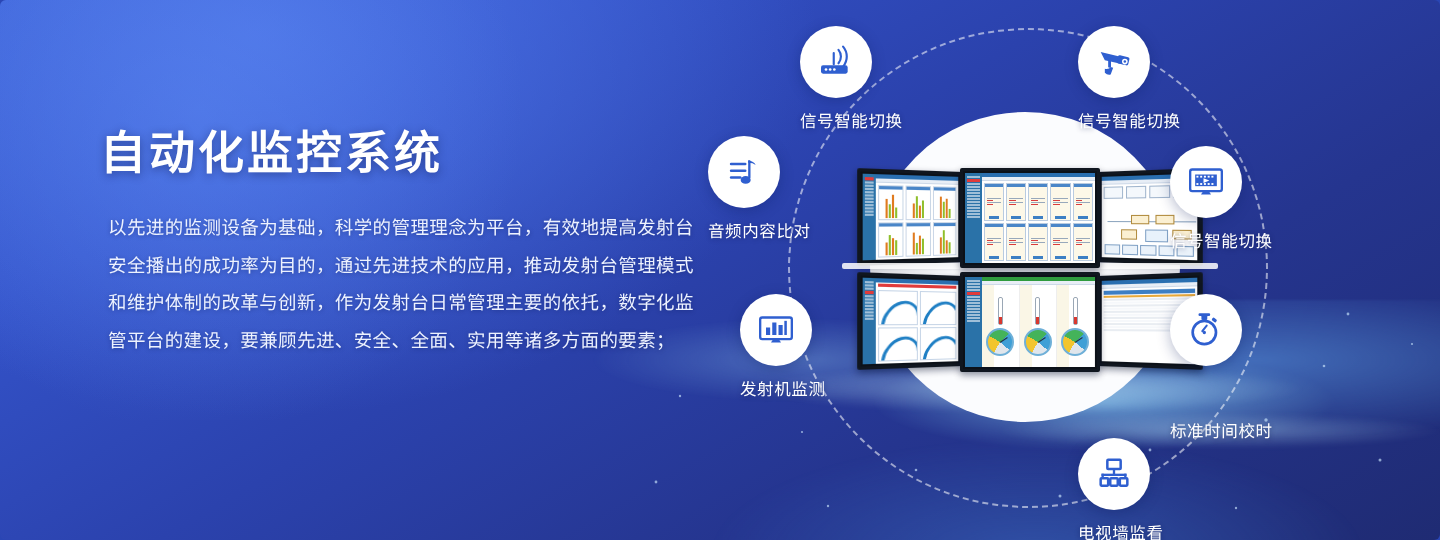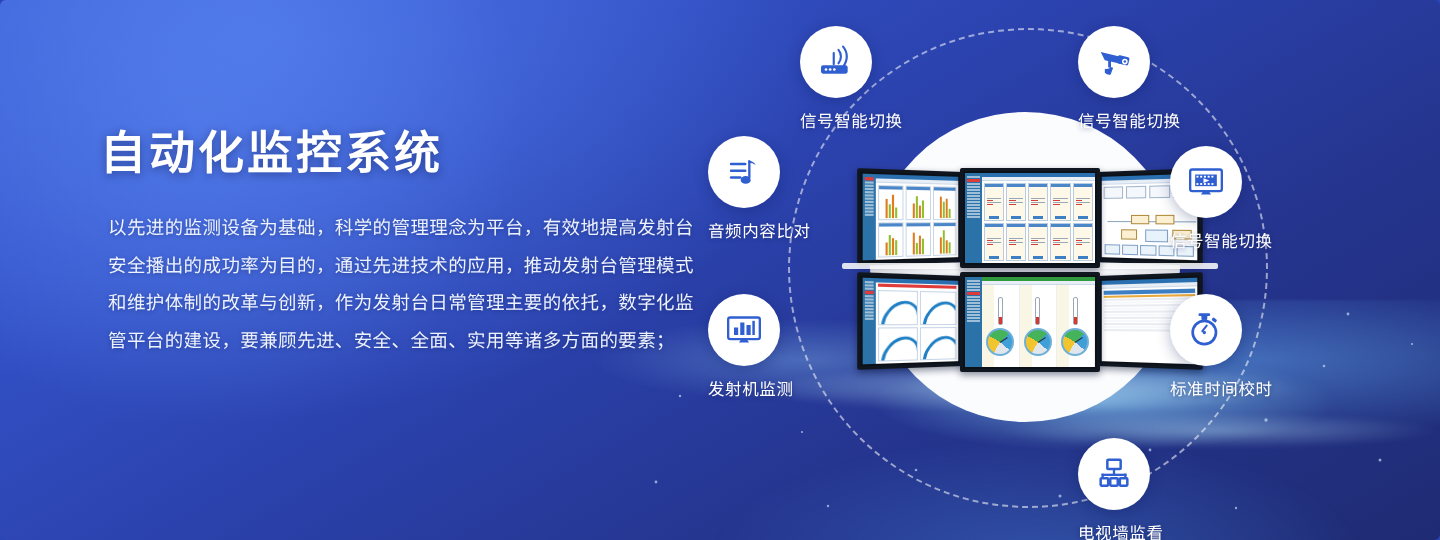--- a/index.html
+++ b/index.html
@@ -605,36 +605,36 @@
           <rect x="30.5" y="25.3" width="2.4" height="2.2"></rect>
           <path d="M21 19.5 L28 22.3 L21 25.1 Z"></path>
         </g>
         <path d="M18 39 l2.5 -4 h7 l2.5 4 z"></path>
         <rect x="21.5" y="35" width="5" height="3"></rect>
       </svg>
     </div>
     <div class="flabel">信号智能切换</div>
   </div>
 
-  <div class="feature" style="left:788px;top:294px;font-family:Liberation Mono, monospace;">
+  <div class="feature" style="left:820px;top:294px;font-family:Liberation Mono, monospace;">
     <div class="bubble">
       <svg viewBox="0 0 48 48">
         <rect x="5" y="9" width="38" height="26" rx="2.5" fill="none" stroke="#2f5fd0" stroke-width="2.8"></rect>
         <rect x="12" y="21" width="5" height="9"></rect>
         <rect x="19.5" y="15" width="5" height="15"></rect>
         <rect x="27" y="18" width="5" height="12"></rect>
         <rect x="34" y="13" width="3" height="17"></rect>
         <path d="M18 39 l2.5 -4 h7 l2.5 4 z"></path>
         <rect x="21.5" y="35" width="5" height="3"></rect>
       </svg>
     </div>
     <div class="flabel">发射机监测</div>
   </div>
 
-  <div class="feature" style="left:1250px;top:294px;">
+  <div class="feature" style="left:1250px;top:294px;gap:42px;">
     <div class="bubble">
       <svg viewBox="0 0 48 48">
         <circle cx="22" cy="27" r="14" fill="none" stroke="#2f5fd0" stroke-width="3.2"></circle>
         <rect x="18.5" y="6" width="7" height="6" rx="1.5"></rect>
         <rect x="15" y="4" width="14" height="3.2" rx="1.5"></rect>
         <rect x="31" y="10" width="6" height="4" rx="1.5" transform="rotate(40 34 12)"></rect>
         <rect x="21" y="16.5" width="2.4" height="11" rx="1.2" transform="rotate(38 22.2 22)"></rect>
         <circle cx="22" cy="27" r="2"></circle>
       </svg>
     </div>

